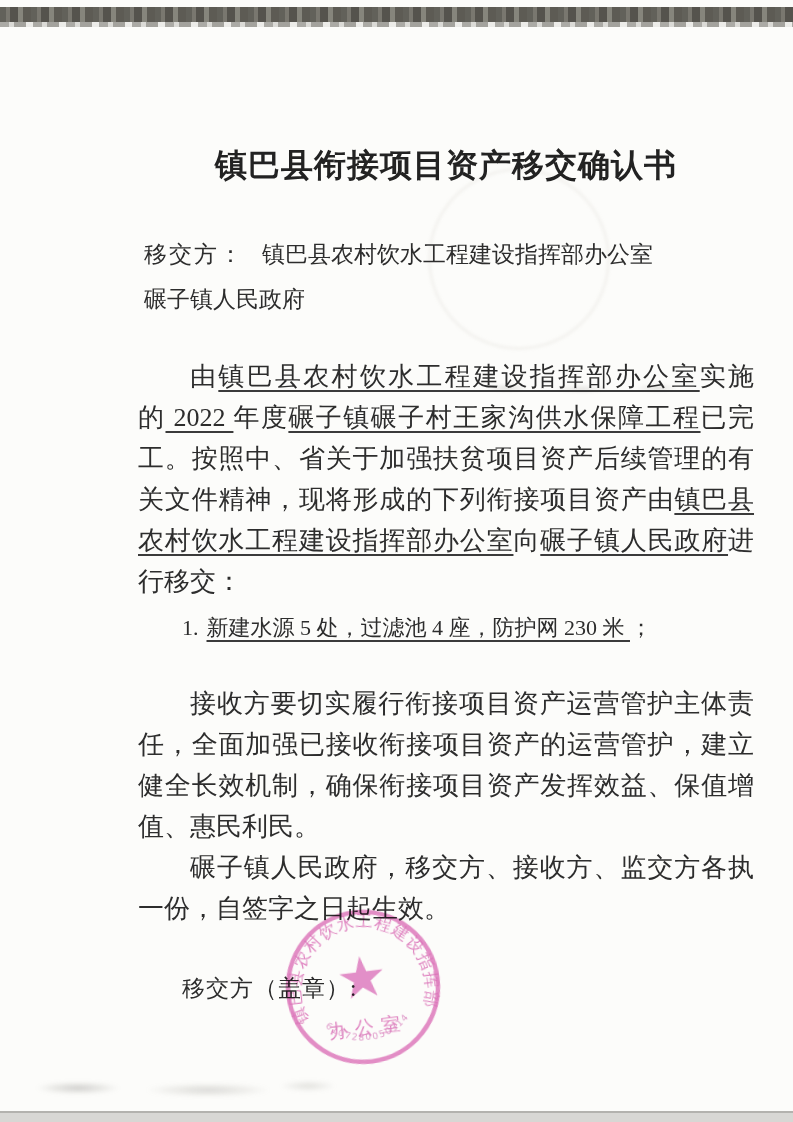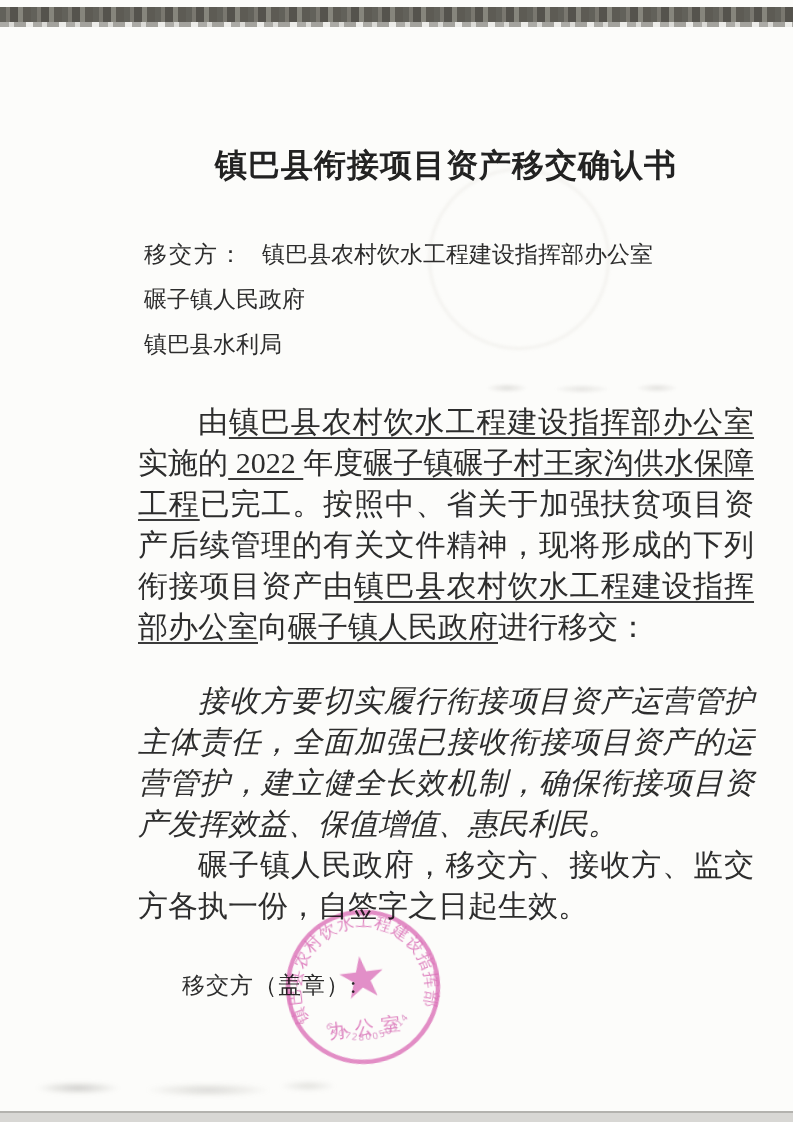--- a/index.html
+++ b/index.html
@@ -73,39 +73,39 @@
     align-items:center;
     font-size:23px;
     line-height:45px;
     gap:18px;
     padding-left:6px;
   }
   .party-label{letter-spacing:2px;}
   .body-block{margin-top:34px;}
   .para{
     margin:0;
-    font-size:30px;
+    font-size:26px;
     line-height:41px;
     text-align:justify;
     text-indent:2em;
   }
   .u{
     text-decoration:underline;
     text-underline-offset:5px;
     text-decoration-thickness:1.5px;
     text-decoration-color:#3b3b3b;
   }
   .items{margin:3px 0 0 0;}
   .item{
     font-size:22px;
     line-height:45px;
     padding-left:44px;
   }
   .item-num{margin-right:8px;}
-  .p2{margin-top:33px;font-style:italic;}
+  .p2{margin-top:33px;}
   .sign-line{
     margin-top:45px;
     padding-left:44px;
     font-size:23px;
     line-height:30px;
     letter-spacing:1px;
   }
   .seal{
     position:absolute;
     left:282px;top:906px;
@@ -132,28 +132,28 @@
 
     <div class="parties">
       <div class="party-row">
         <span class="party-label">移交方：</span>
         <span class="party-value">镇巴县农村饮水工程建设指挥部办公室</span>
       </div>
       <div class="party-row">
         <span class="party-value">碾子镇人民政府</span>
       </div>
       <div class="party-row">
-        <span class="party-value">镇巴县水利局</span>
       </div>
     </div>
 
     <div class="body-block">
       <p class="para"><span>由</span><span class="u">镇巴县农村饮水工程建设指挥部办公室</span><span>实施的</span><span class="u">&nbsp;2022&nbsp;</span><span>年度</span><span class="u">碾子镇碾子村王家沟供水保障工程</span><span>已完工。按照中、省关于加强扶贫项目资产后续管理的有关文件精神，现将形成的下列衔接项目资产由</span><span class="u">镇巴县农村饮水工程建设指挥部办公室</span><span>向</span><span class="u">碾子镇人民政府</span><span>进行移交：</span></p>
 
       <div class="items">
+        <div class="item"><span class="item-num">1.</span><span class="u">新建水源 5 处，过滤池 4 座，防护网 230 米&nbsp;</span><span>；</span></div>
       </div>
 
       <p class="para p2">接收方要切实履行衔接项目资产运营管护主体责任，全面加强已接收衔接项目资产的运营管护，建立健全长效机制，确保衔接项目资产发挥效益、保值增值、惠民利民。</p>
       <p class="para">碾子镇人民政府，移交方、接收方、监交方各执一份，自签字之日起生效。</p>
     </div>
 
     <div class="sign-line">移交方（盖章）:</div>
   </div>
 
   <svg class="seal" viewBox="0 0 160 160" xmlns="http://www.w3.org/2000/svg">

